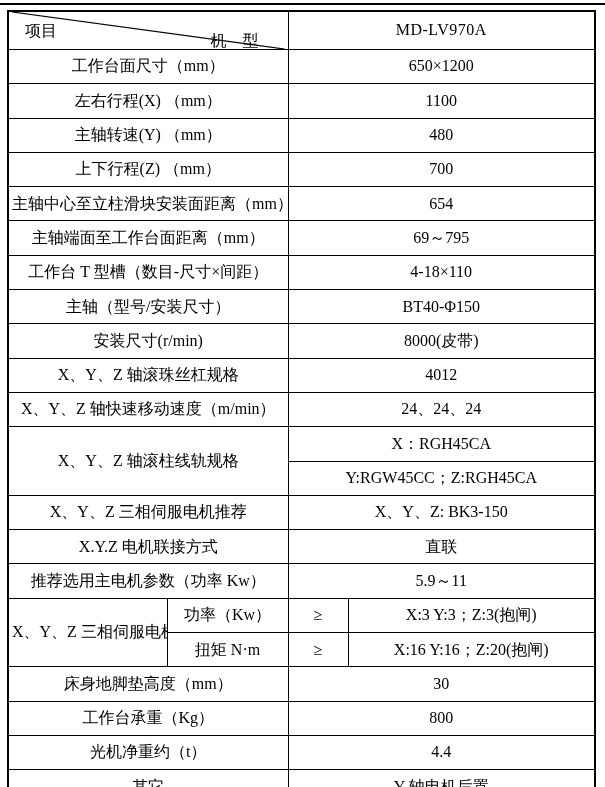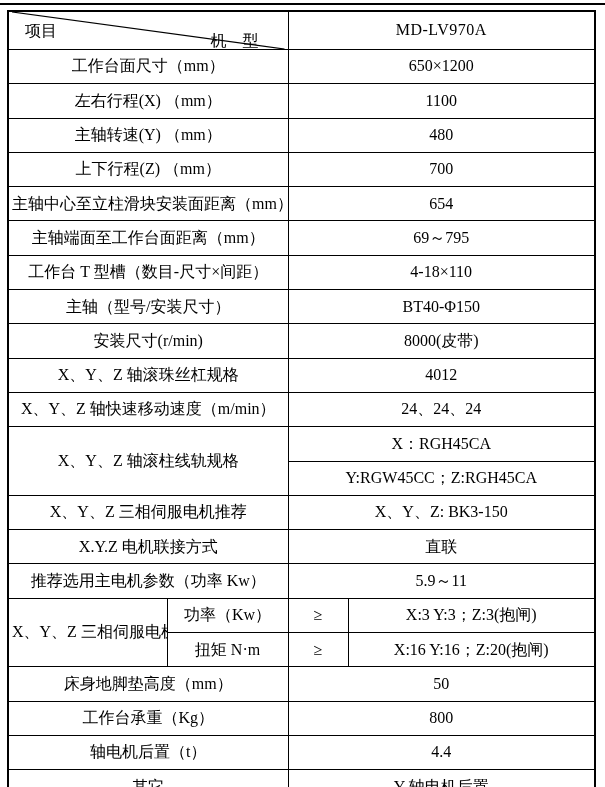--- a/index.html
+++ b/index.html
@@ -155,28 +155,28 @@
     <td>X:3 Y:3；Z:3(抱闸)</td>
   </tr>
   <tr>
     <td class="sub-label">扭矩 N·m</td>
     <td class="op-cell">≥</td>
     <td>X:16 Y:16；Z:20(抱闸)</td>
   </tr>
 
   <tr>
     <td colspan="2">床身地脚垫高度（mm）</td>
-    <td colspan="2">50</td>
+    <td colspan="2">30</td>
   </tr>
   <tr>
     <td colspan="2">工作台承重（Kg）</td>
     <td colspan="2">800</td>
   </tr>
   <tr>
-    <td colspan="2">轴电机后置（t）</td>
+    <td colspan="2">光机净重约（t）</td>
     <td colspan="2">4.4</td>
   </tr>
   <tr>
     <td colspan="2">其它</td>
     <td colspan="2">Y 轴电机后置</td>
   </tr>
 </tbody>
   </table>
 
 </body></html>

